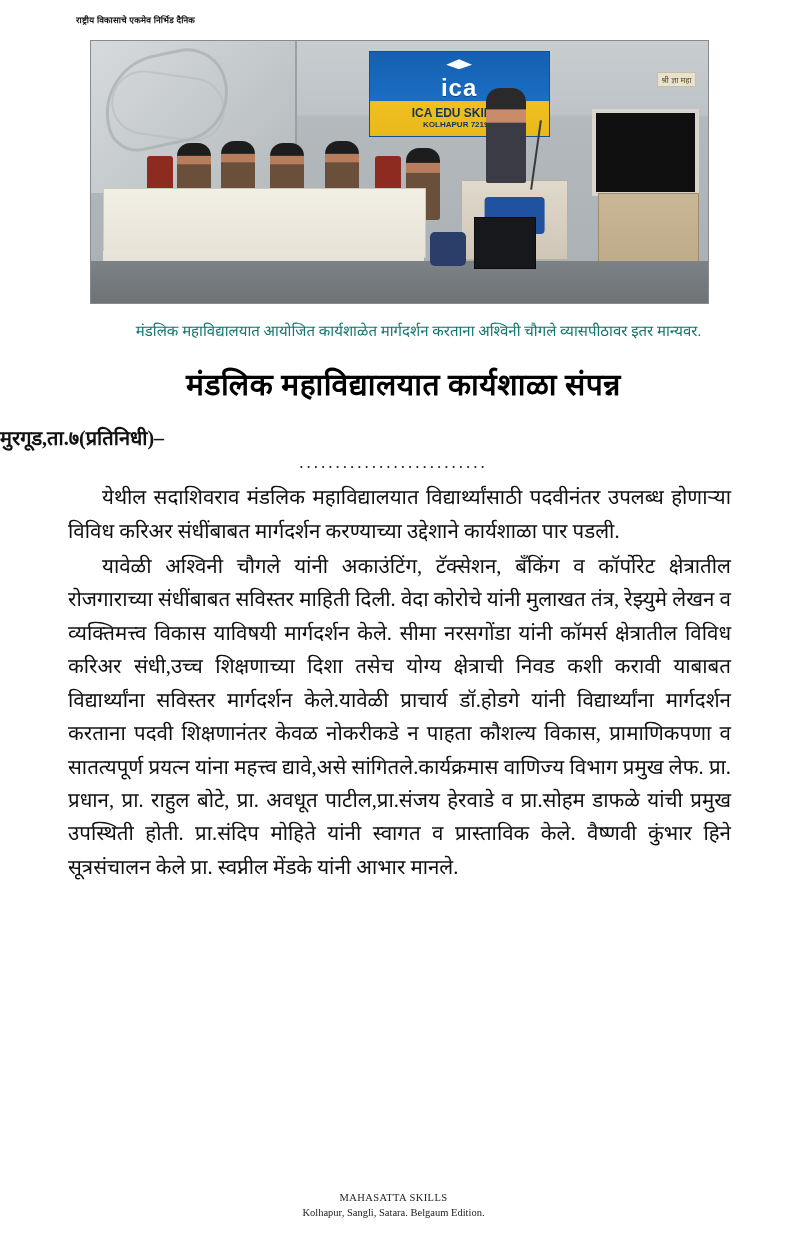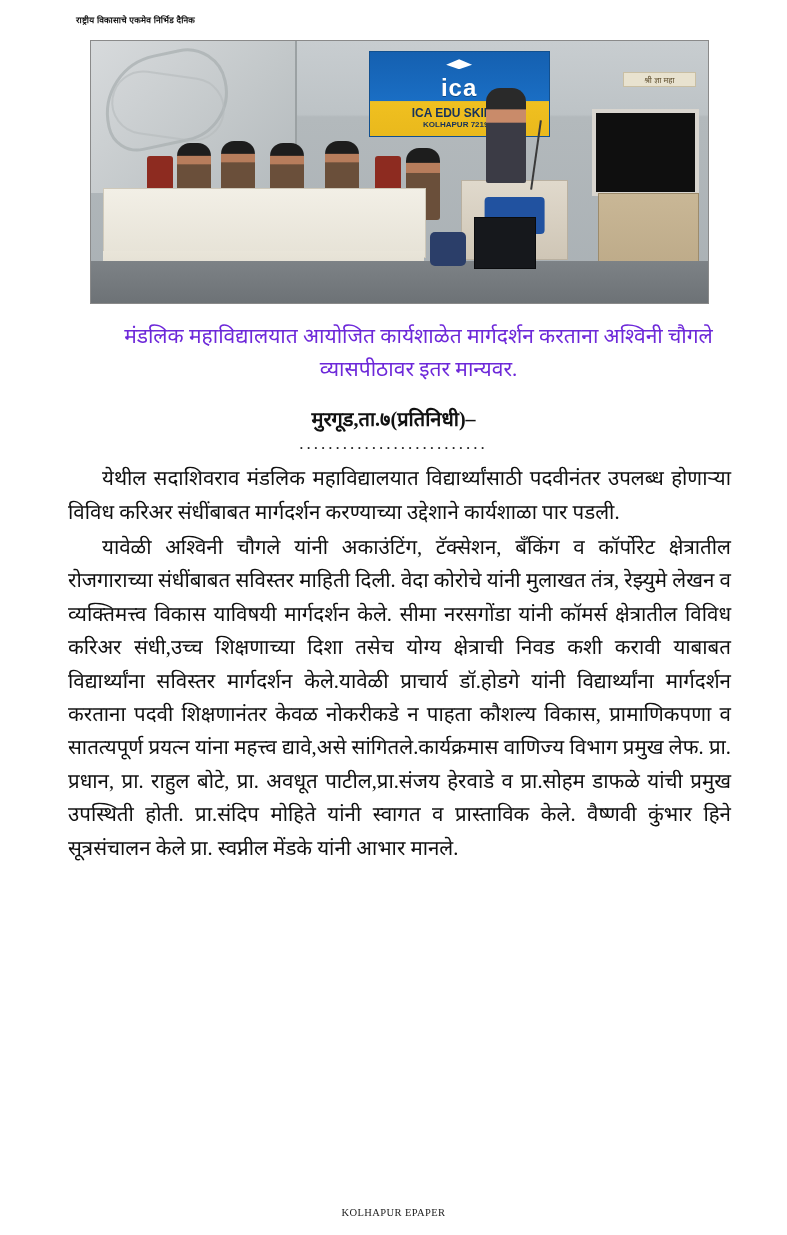--- a/index.html
+++ b/index.html
@@ -228,50 +228,50 @@
     background: #16181c;
     border: 1px solid #0a0b0d;
   }
   .sign-far {
     position: absolute;
     right: 2%; top: 12%;
     font-family: "Liberation Sans", sans-serif;
     font-size: 8px;
     color: #5a4a2a;
     background: #e8e2cf;
-    padding: 1px 20px;
+    padding: 1px 3px;
     border: 1px solid #c9bfa4;
   }
 
   
   .caption {
     margin: 16px 60px 0 110px;
     font-family: "Liberation Serif", serif;
-    font-size: 21px;
+    font-size: 15px;
     line-height: 1.55;
     text-align: center;
     font-weight: 500;
-    color: #6d28d9;
+    color: #0f766e;
   }
 
   
   .headline {
     margin: 20px 40px 0 60px;
     text-align: center;
     font-family: "Liberation Serif", serif;
     font-weight: bold;
     font-size: 30px;
     letter-spacing: 0.5px;
     color: #000;
   }
 
   
   .dateline {
     margin: 20px 0 0 0;
-    text-align: center;
+    text-align: left;
     font-size: 20px;
     font-weight: bold;
     color: #111;
   }
   .dots {
     text-align: center;
     letter-spacing: 3px;
     font-size: 17px;
     color: #222;
     margin-top: 2px;
@@ -351,26 +351,28 @@
       <div class="mic-stand"></div>
 
       <div class="floor"></div>
       <div class="bag"></div>
       <div class="amp"></div>
     </div>
   </div>
 
   <div class="caption">मंडलिक महाविद्यालयात आयोजित कार्यशाळेत मार्गदर्शन करताना अश्विनी चौगले व्यासपीठावर इतर मान्यवर.</div>
 
+  <div class="headline">मंडलिक महाविद्यालयात कार्यशाळा संपन्न</div>
 
   <div class="dateline">मुरगूड,ता.७(प्रतिनिधी)–</div>
   <div class="dots">..........................</div>
 
   <div class="body-text">
     <p>येथील सदाशिवराव मंडलिक महाविद्यालयात विद्यार्थ्यांसाठी पदवीनंतर उपलब्ध होणाऱ्या विविध करिअर संधींबाबत मार्गदर्शन करण्याच्या उद्देशाने कार्यशाळा पार पडली.</p>
     <p>यावेळी अश्विनी चौगले यांनी अकाउंटिंग, टॅक्सेशन, बँकिंग व कॉर्पोरेट क्षेत्रातील रोजगाराच्या संधींबाबत सविस्तर माहिती दिली. वेदा कोरोचे यांनी मुलाखत तंत्र, रेझ्युमे लेखन व व्यक्तिमत्त्व विकास याविषयी मार्गदर्शन केले. सीमा नरसगोंडा यांनी कॉमर्स क्षेत्रातील विविध करिअर संधी,उच्च शिक्षणाच्या दिशा तसेच योग्य क्षेत्राची निवड कशी करावी याबाबत विद्यार्थ्यांना सविस्तर मार्गदर्शन केले.यावेळी प्राचार्य डॉ.होडगे यांनी विद्यार्थ्यांना मार्गदर्शन करताना पदवी शिक्षणानंतर केवळ नोकरीकडे न पाहता कौशल्य विकास, प्रामाणिकपणा व सातत्यपूर्ण प्रयत्न यांना महत्त्व द्यावे,असे सांगितले.कार्यक्रमास वाणिज्य विभाग प्रमुख लेफ. प्रा. प्रधान, प्रा. राहुल बोटे, प्रा. अवधूत पाटील,प्रा.संजय हेरवाडे व प्रा.सोहम डाफळे यांची प्रमुख उपस्थिती होती. प्रा.संदिप मोहिते यांनी स्वागत व प्रास्ताविक केले. वैष्णवी कुंभार हिने सूत्रसंचालन केले प्रा. स्वप्नील मेंडके यांनी आभार मानले.</p>
   </div>
 
   <div class="footer">
-    <div class="ftitle">KOLHAPUR EPAPER</div>
+    <div class="ftitle">MAHASATTA SKILLS</div>
+    <div>Kolhapur, Sangli, Satara. Belgaum Edition.</div>
   </div>
 
 </div>
 
 </body></html>

